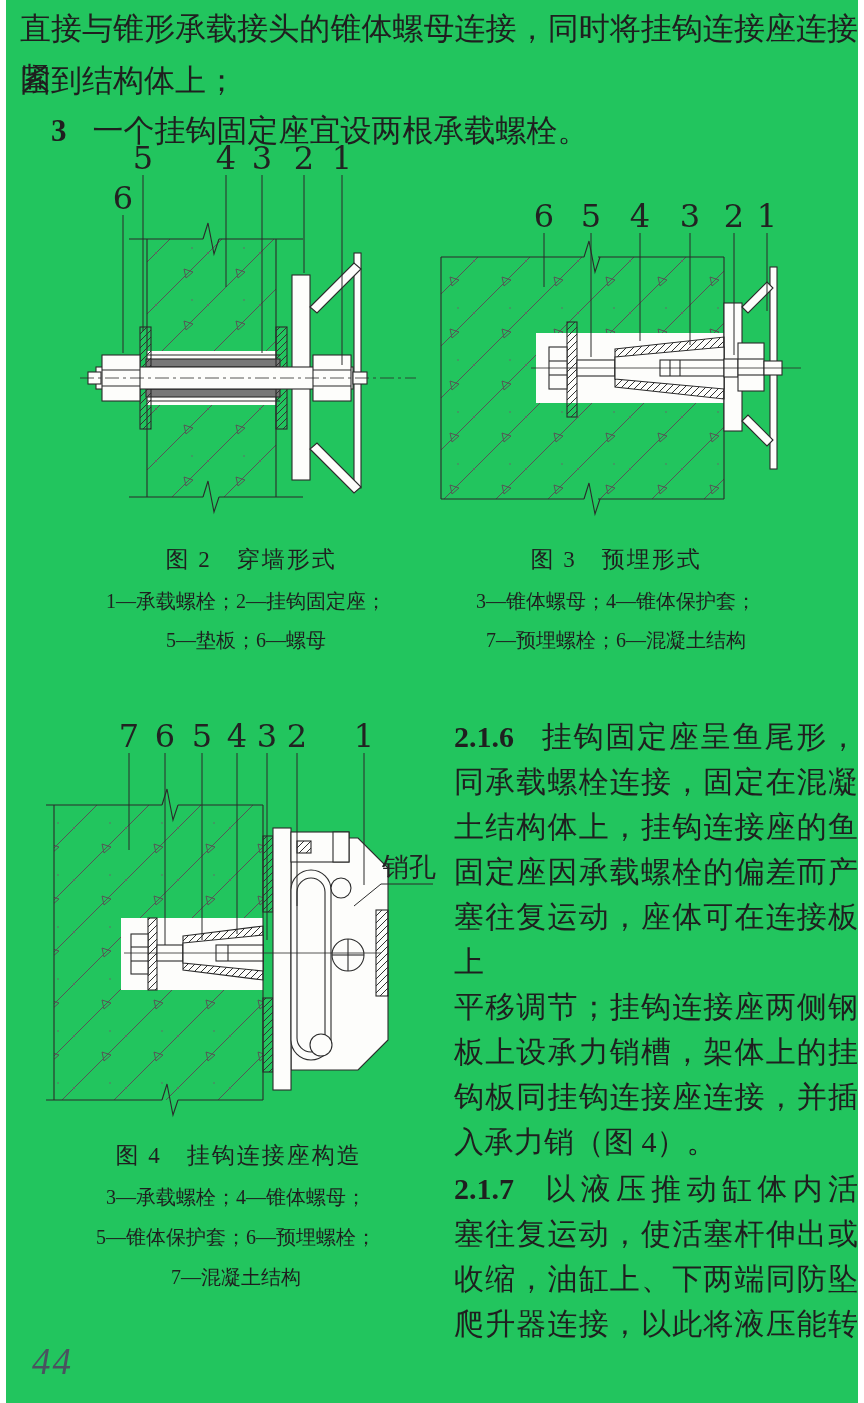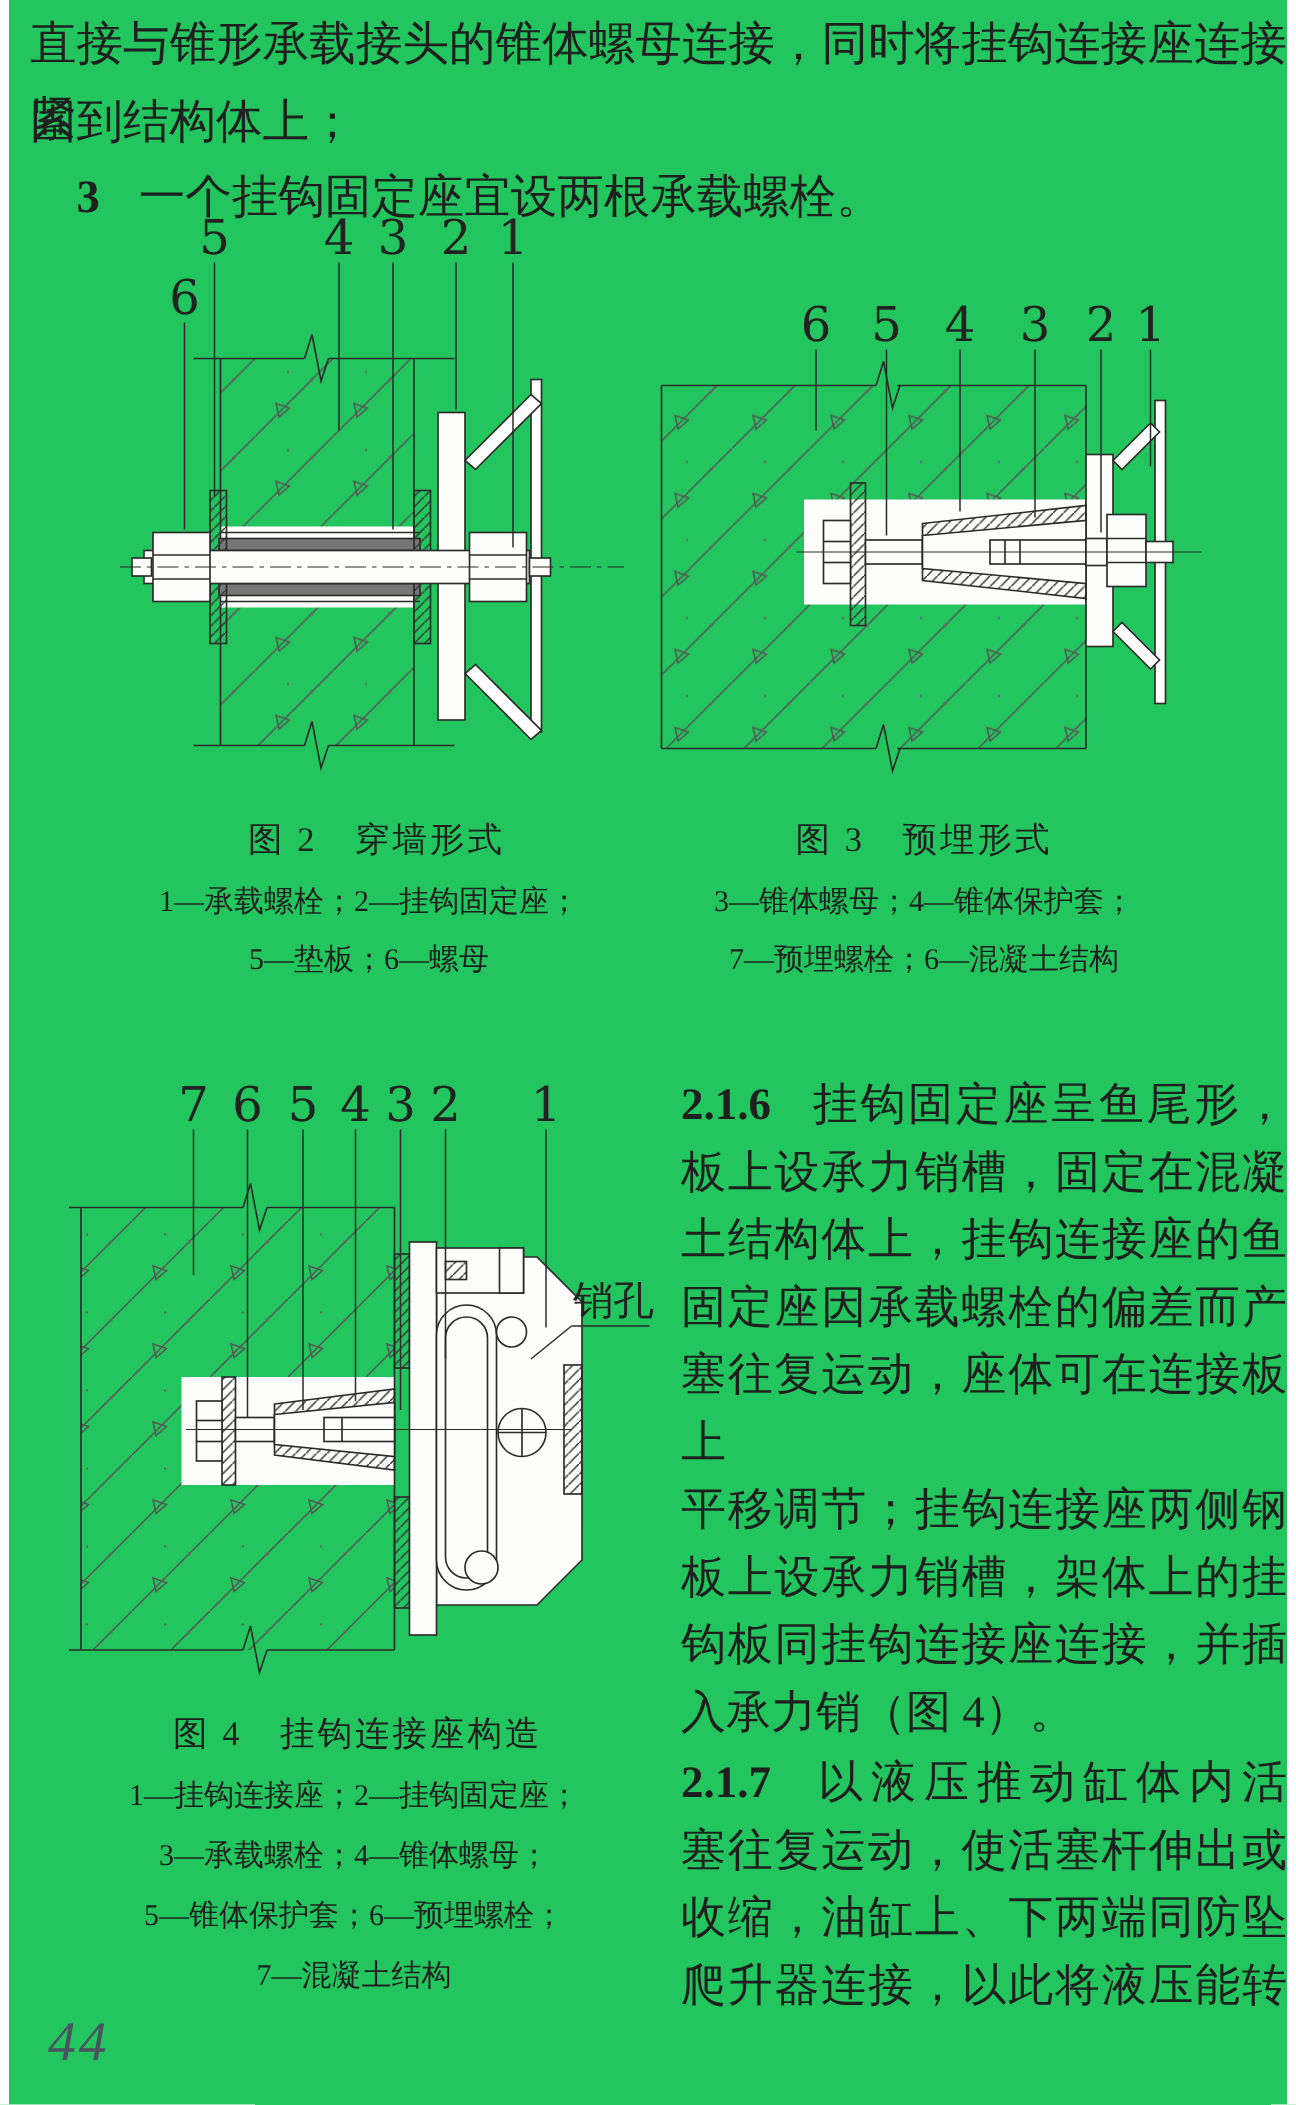--- a/index.html
+++ b/index.html
@@ -229,31 +229,30 @@
       <text class="callout" x="201" y="37">4</text>
       <text class="callout" x="231" y="37">3</text>
       <text class="callout" x="261" y="37">2</text>
       <text class="callout" x="328" y="37">1</text>
     </g>
     <text class="cjk" x="346" y="166">销孔</text>
   </svg>
 
   <div class="abs figcap" style="left:40px;top:1140px;width:385px;">图 4　挂钩连接座构造</div>
   <div class="abs figlegend" style="left:30px;top:1177px;width:400px;line-height:40px;">
-    <div>1—挂钩连接座；2—挂钩固定座；</div>
     <div>3—承载螺栓；4—锥体螺母；</div>
     <div>5—锥体保护套；6—预埋螺栓；</div>
     <div>7—混凝土结构</div>
   </div>
 
   <div class="abs" style="left:448px;top:714px;width:404px;">
     <div class="col-line">
       <b>2.1.6</b><span class="num-gap"></span><span>挂钩固定座呈鱼尾形，</span>
     </div>
-    <div class="col-line">板上设承力销槽，固定在混凝</div>
+    <div class="col-line">同承载螺栓连接，固定在混凝</div>
     <div class="col-line">土结构体上，挂钩连接座的鱼</div>
     <div class="col-line">固定座因承载螺栓的偏差而产</div>
     <div class="col-line">塞往复运动，座体可在连接板上</div>
     <div class="col-line">平移调节；挂钩连接座两侧钢</div>
     <div class="col-line">板上设承力销槽，架体上的挂</div>
     <div class="col-line">钩板同挂钩连接座连接，并插</div>
     <div class="col-line end">入承力销（图 4）。</div>
   </div>
 
   <div class="abs" style="left:448px;top:1166px;width:404px;">

